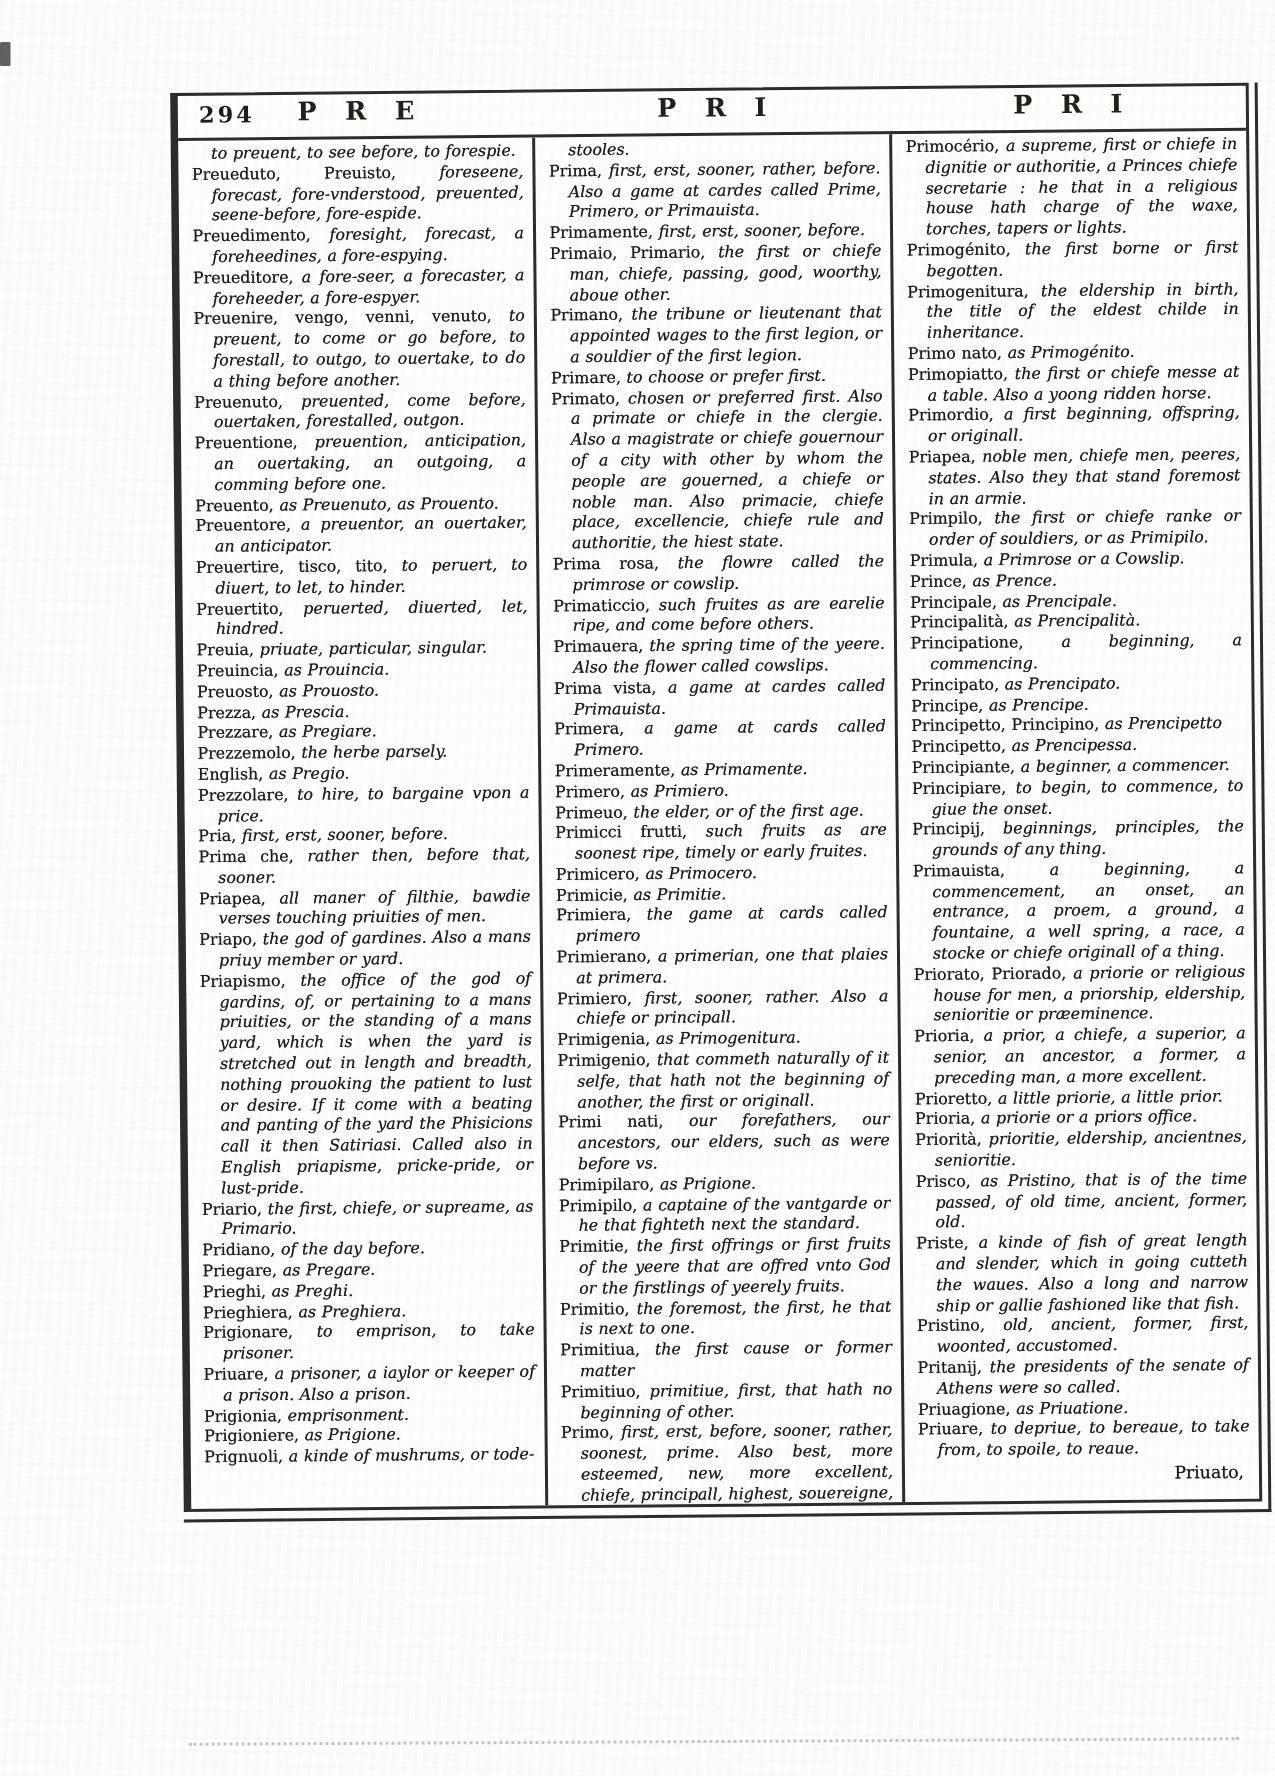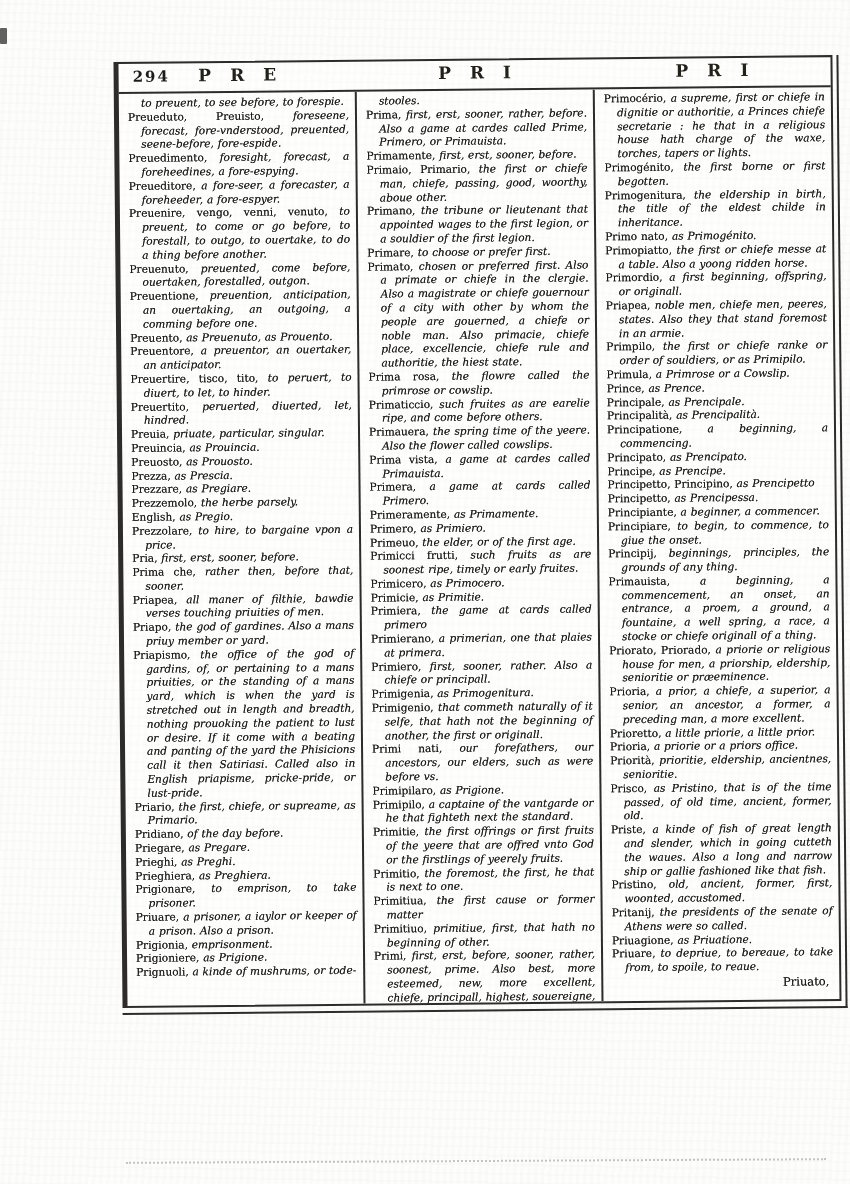--- a/index.html
+++ b/index.html
@@ -165,21 +165,21 @@
         <p class="entry"><span class="head">Primiero, </span><span class="def">first, sooner, rather. Also a chiefe or principall.</span></p>
         <p class="entry"><span class="head">Primigenia, </span><span class="def">as Primogenitura.</span></p>
         <p class="entry"><span class="head">Primigenio, </span><span class="def">that commeth naturally of it selfe, that hath not the beginning of another, the first or originall.</span></p>
         <p class="entry"><span class="head">Primi nati, </span><span class="def">our forefathers, our ancestors, our elders, such as were before vs.</span></p>
         <p class="entry"><span class="head">Primipilaro, </span><span class="def">as Prigione.</span></p>
         <p class="entry"><span class="head">Primipilo, </span><span class="def">a captaine of the vantgarde or he that fighteth next the standard.</span></p>
         <p class="entry"><span class="head">Primitie, </span><span class="def">the first offrings or first fruits of the yeere that are offred vnto God or the firstlings of yeerely fruits.</span></p>
         <p class="entry"><span class="head">Primitio, </span><span class="def">the foremost, the first, he that is next to one.</span></p>
         <p class="entry"><span class="head">Primitiua, </span><span class="def">the first cause or former matter</span></p>
         <p class="entry"><span class="head">Primitiuo, </span><span class="def">primitiue, first, that hath no beginning of other.</span></p>
-        <p class="entry"><span class="head">Primi, </span><span class="def">first, erst, before, sooner, rather, soonest, prime. Also best, more esteemed, new, more excellent, chiefe, principall, highest, souereigne, aboue others.</span></p>
+        <p class="entry"><span class="head">Primo, </span><span class="def">first, erst, before, sooner, rather, soonest, prime. Also best, more esteemed, new, more excellent, chiefe, principall, highest, souereigne, aboue others.</span></p>
       </div>
     <div class="col">
     <p class="entry"><span class="head">Primocério, </span><span class="def">a supreme, first or chiefe in dignitie or authoritie, a Princes chiefe secretarie : he that in a religious house hath charge of the waxe, torches, tapers or lights.</span></p>
         <p class="entry"><span class="head">Primogénito, </span><span class="def">the first borne or first begotten.</span></p>
         <p class="entry"><span class="head">Primogenitura, </span><span class="def">the eldership in birth, the title of the eldest childe in inheritance.</span></p>
         <p class="entry"><span class="head">Primo nato, </span><span class="def">as Primogénito.</span></p>
         <p class="entry"><span class="head">Primopiatto, </span><span class="def">the first or chiefe messe at a table. Also a yoong ridden horse.</span></p>
         <p class="entry"><span class="head">Primordio, </span><span class="def">a first beginning, offspring, or originall.</span></p>
         <p class="entry"><span class="head">Priapea, </span><span class="def">noble men, chiefe men, peeres, states. Also they that stand foremost in an armie.</span></p>
         <p class="entry"><span class="head">Primpilo, </span><span class="def">the first or chiefe ranke or order of souldiers, or as Primipilo.</span></p>

